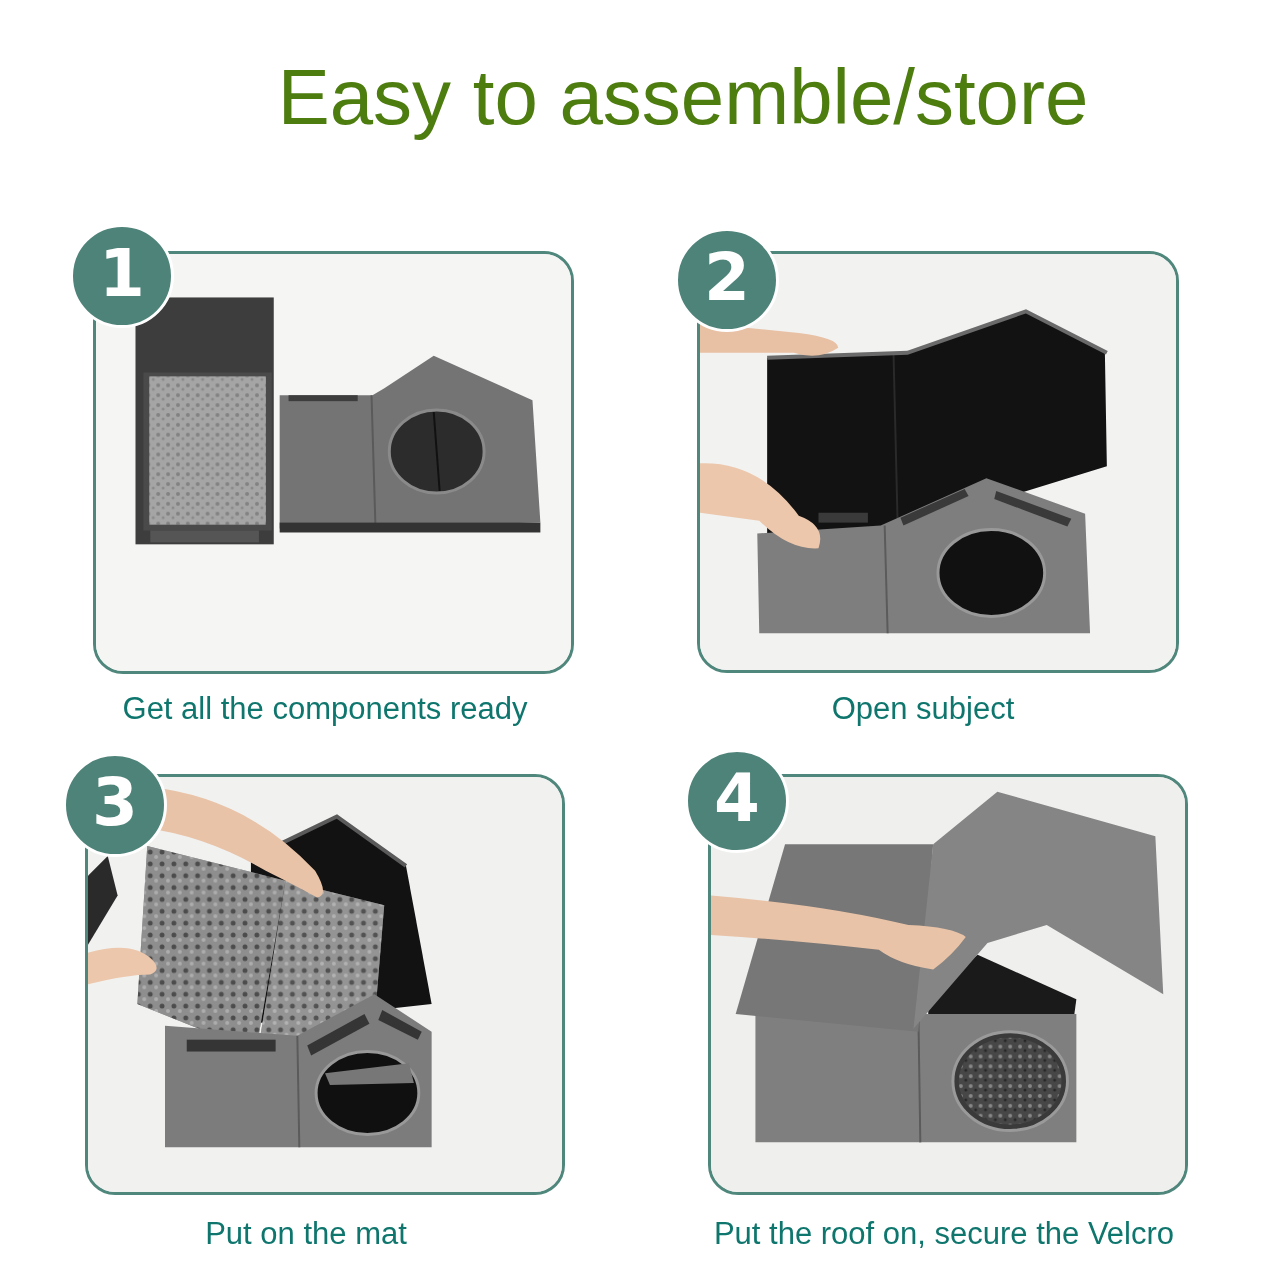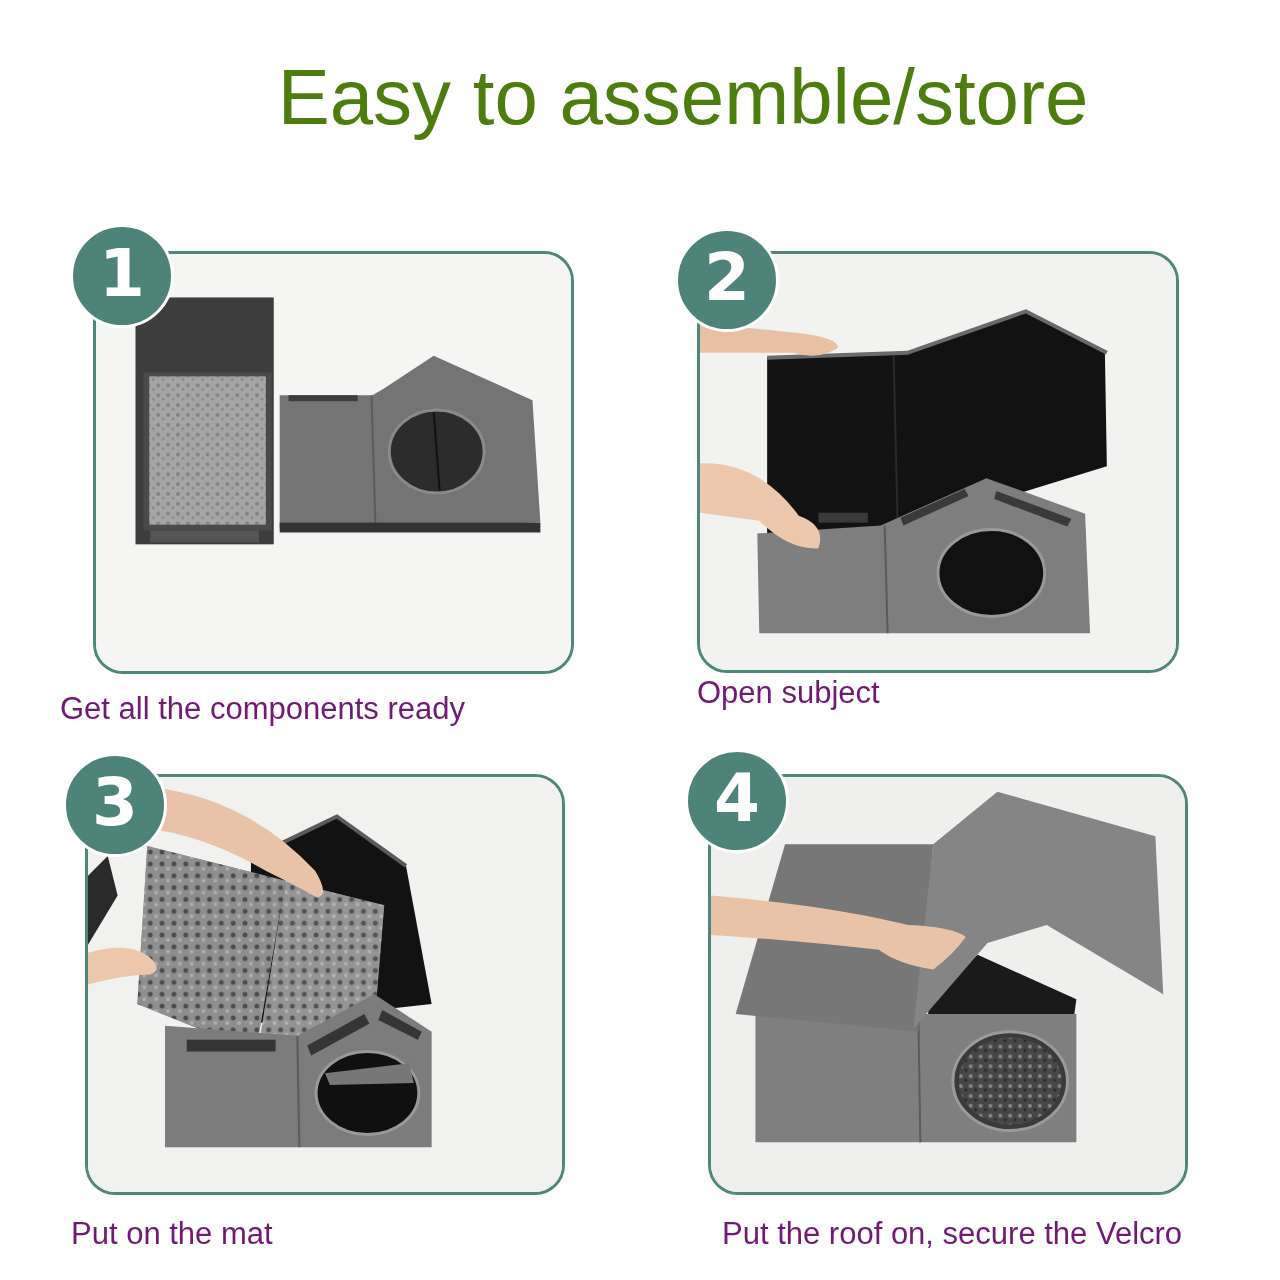--- a/index.html
+++ b/index.html
@@ -7,21 +7,21 @@
          font-family:"Liberation Sans", "DejaVu Sans", sans-serif; color:#111; }
   .title { position:absolute; left:0; top:52px; width:1280px; text-align:center;
            font-size:78px; font-weight:400; letter-spacing:0px; color:#4d7c0f; line-height:90px;padding-left:43px; }
   .panel { position:absolute; border:3px solid #4f877c; border-radius:30px;
            background:#f4f4f3; overflow:hidden; box-sizing:border-box; }
   .badge { position:absolute; width:104px; height:104px; border-radius:50%;
            background:#4e8379; border:3px solid #ffffff; box-sizing:border-box;
            display:flex; align-items:center; justify-content:center; z-index:3; }
   .badge span { color:#fff; font-family:"DejaVu Sans", sans-serif; font-weight:900;
                 font-size:66px; line-height:1; margin-top:-4px; }
-  .caption { position:absolute; font-size:31px; color:#701a75;
+  .caption { position:absolute; text-align:center; font-size:31px; color:#0f766e;
              line-height:40px; }
   .photo { position:absolute; inset:0; }
 </style>
 </head>
 <body>
 
 <div class="title">Easy to assemble/store</div>
 
 <div class="panel" style="left:93px; top:251px; width:481px; height:423px;">
   <svg class="photo" viewBox="0 0 481 423" preserveAspectRatio="none">
@@ -70,21 +70,21 @@
     <rect x="120" y="262" width="50" height="10" fill="#3a3a3a"></rect>
     <ellipse cx="295" cy="323" rx="54" ry="44" fill="#111" stroke="#999" stroke-width="3"></ellipse>
 
     <path d="M0,70 L100,80 Q140,85 140,95 Q120,108 95,100 L0,100 Z" fill="#e8c0a4"></path>
     <path d="M0,212 Q60,210 100,265 Q128,275 120,298 Q90,300 60,270 L0,262 Z" fill="#ecc7ac"></path>
   </svg>
 </div>
 <div class="badge" style="left:675px; top:228px;">
   <span>2</span>
 </div>
-<div class="caption" style="left:697px; top:673px; width:452px;">Open subject</div>
+<div class="caption" style="left:697px; top:689px; width:452px;">Open subject</div>
 
 <div class="panel" style="left:85px; top:774px; width:480px; height:421px;">
   <svg class="photo" viewBox="0 0 480 421" preserveAspectRatio="none">
     <rect width="480" height="421" fill="#f1f1f0"></rect>
     <polygon points="0,100 20,80 30,120 0,170" fill="#2a2a2a"></polygon>
 
     <polygon points="165,82 252,40 322,90 348,230 165,250" fill="#121212"></polygon>
     <polyline points="165,82 252,40 322,90" fill="none" stroke="#5a5a5a" stroke-width="4"></polyline>
 
     <polygon points="60,70 200,105 170,278 50,230" fill="#6e6e6e"></polygon>
@@ -137,13 +137,13 @@
         <rect width="10" height="10" fill="#4a4a4a"></rect>
         <circle cx="3" cy="3" r="2" fill="#9a9a9a"></circle>
         <circle cx="8" cy="7" r="1.5" fill="#222"></circle>
       </pattern>
     </defs>
   </svg>
 </div>
 <div class="badge" style="left:685px; top:749px;">
   <span>4</span>
 </div>
-<div class="caption" style="left:722px; top:1214px; width:480px;">Put the roof on, secure the Velcro</div>
+<div class="caption" style="left:704px; top:1214px; width:480px;">Put the roof on, secure the Velcro</div>
 
 </body></html>

